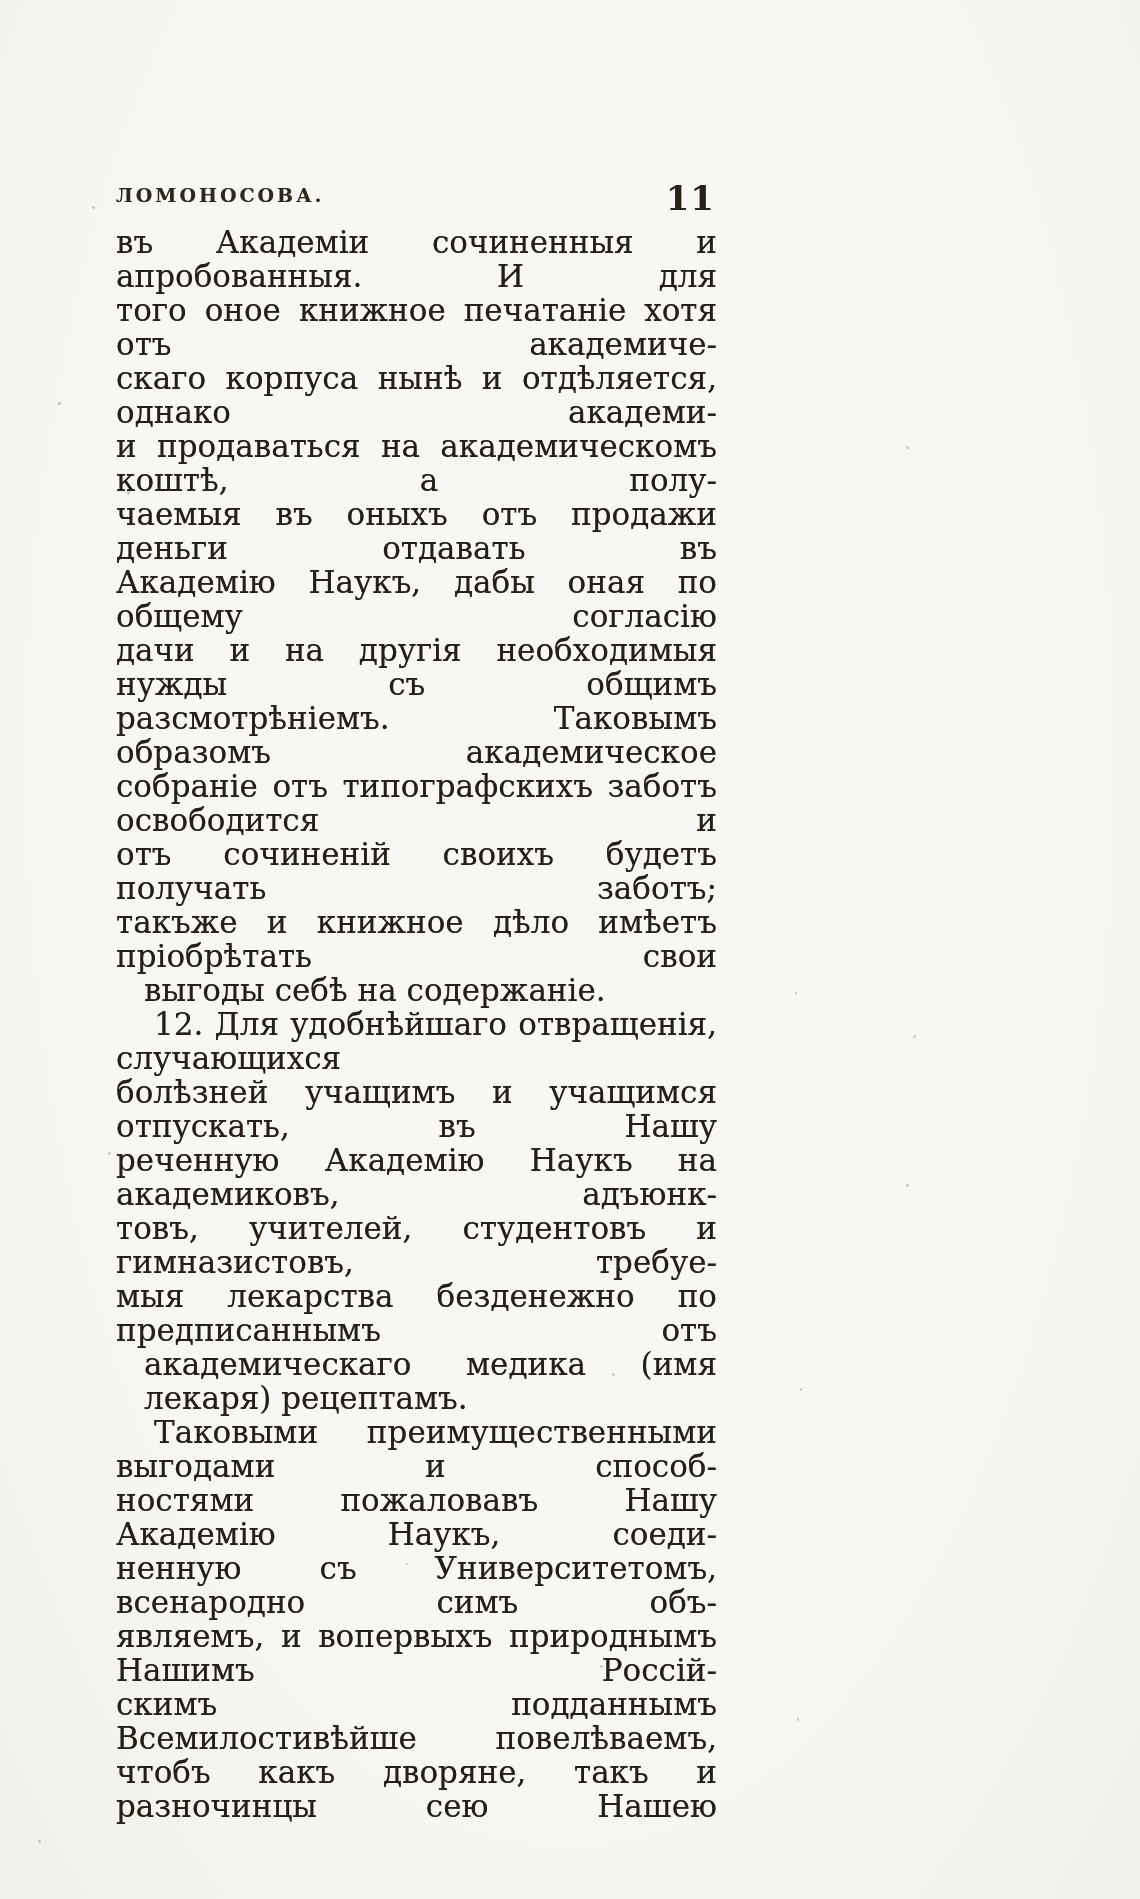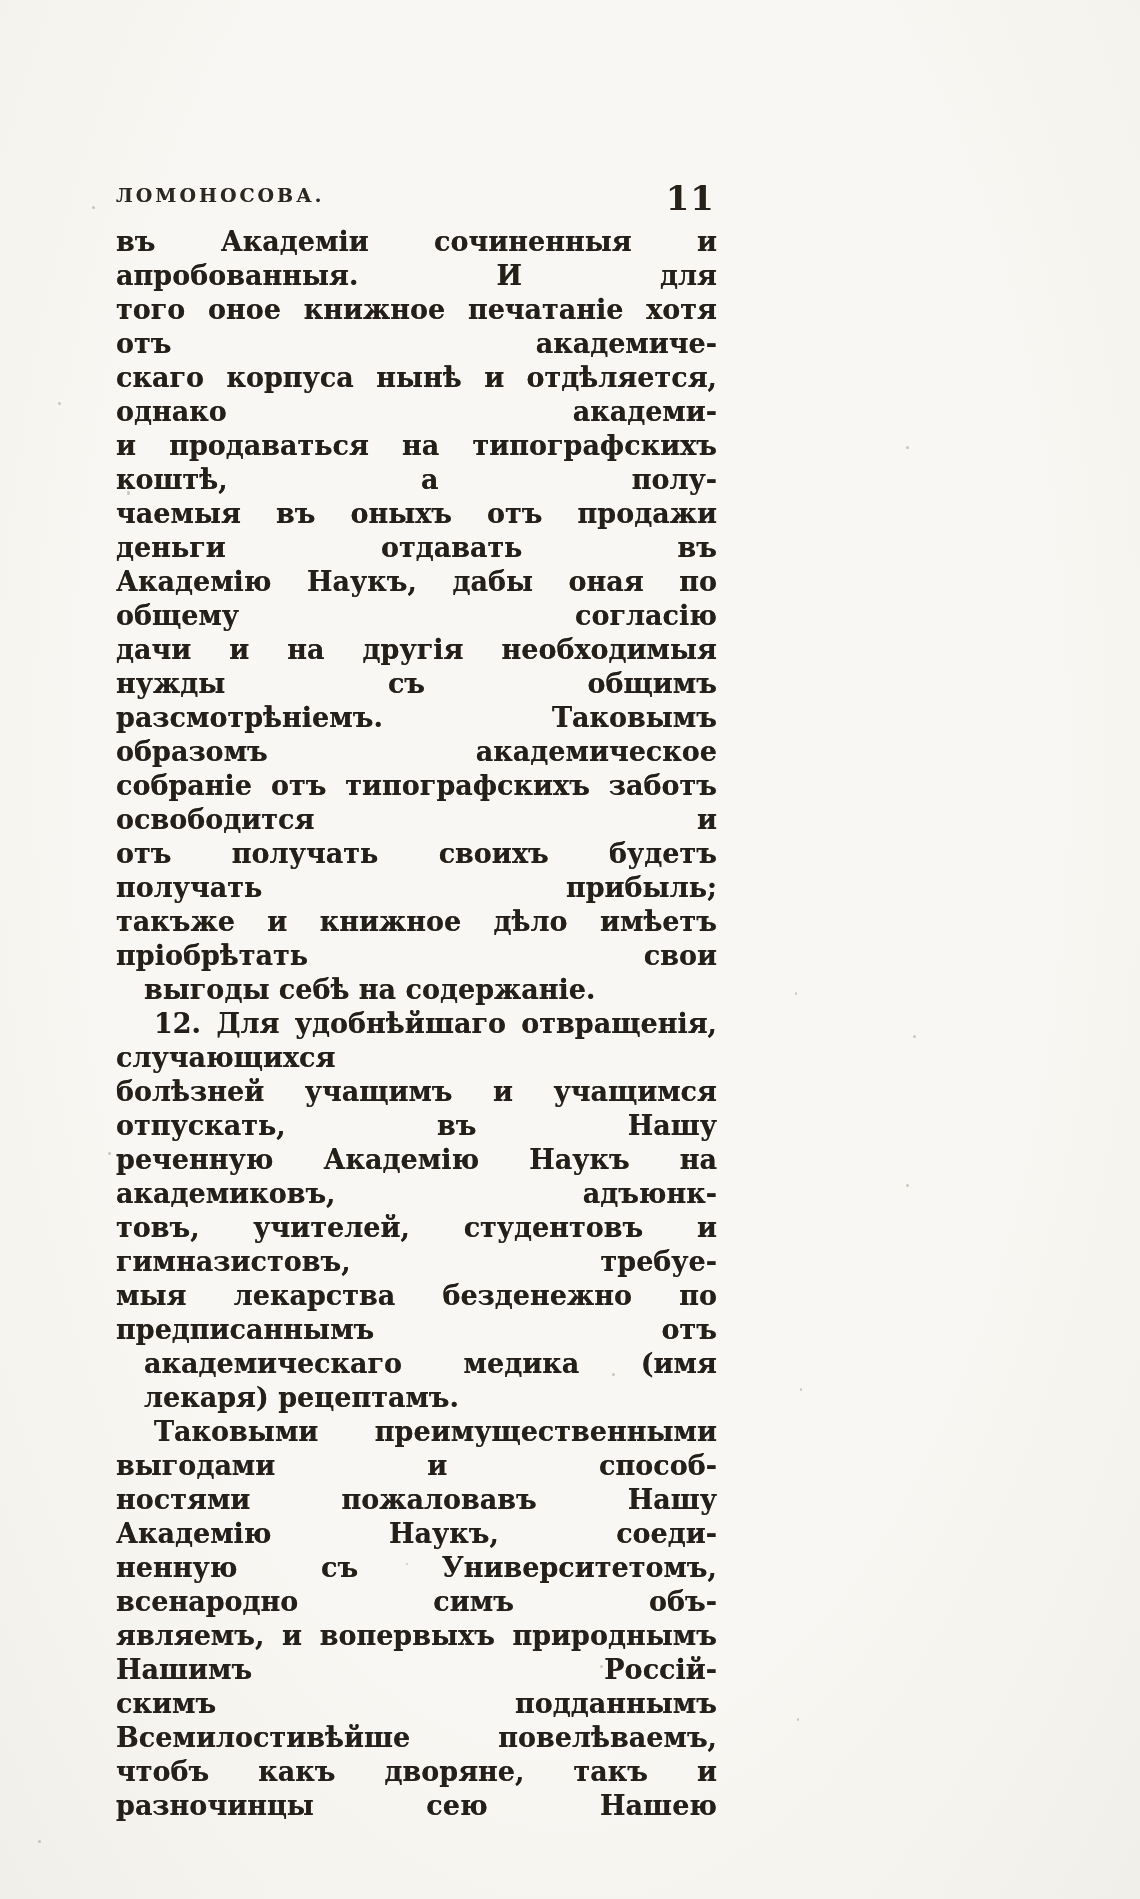--- a/index.html
+++ b/index.html
@@ -44,28 +44,27 @@
     top: -6px;
     font-size: 34px;
     font-weight: 700;
     color: #26221a;
     letter-spacing: 1px;
   }
   .text-block {
     margin-top: 11px;
   }
   .line {
-    font-size: 27px;
+    font-size: 31px;
     line-height: 34px;
     text-align: justify;
     text-align-last: justify;
     color: #242019;
     text-shadow: 0 0 0.55px rgba(36,32,25,0.6);
     white-space: normal;
-    font-weight: bold;
   }
   .line.indent {
     text-indent: 38px;
   }
   .line.flush-left {
     text-align-last: left;
     margin-left: 28px;
   }
   
   .speck {
@@ -115,27 +114,27 @@
       <div class="running-title">ЛОМОНОСОВА.</div>
       <div class="page-number">11</div>
     </div>
 
     <div class="text-block">
 
     <div class="paragraph">
           <div class="line">въ Академіи сочиненныя и апробованныя. И для</div>
           <div class="line">того оное книжное печатаніе хотя отъ академиче-</div>
           <div class="line">скаго корпуса нынѣ и отдѣляется, однако академи-</div>
-          <div class="line">и продаваться на типографскихъ коштѣ, а полу-</div>
+          <div class="line">и продаваться на академическомъ коштѣ, а полу-</div>
           <div class="line">чаемыя въ оныхъ отъ продажи деньги отдавать въ</div>
           <div class="line">Академію Наукъ, дабы оная по общему согласію</div>
           <div class="line">дачи и на другія необходимыя нужды съ общимъ</div>
           <div class="line">разсмотрѣніемъ. Таковымъ образомъ академическое</div>
           <div class="line">собраніе отъ типографскихъ заботъ освободится и</div>
-          <div class="line">отъ получать своихъ будетъ получать прибыль;</div>
+          <div class="line">отъ сочиненій своихъ будетъ получать заботъ;</div>
           <div class="line">такъже и книжное дѣло имѣетъ пріобрѣтать свои</div>
           <div class="line flush-left">выгоды себѣ на содержаніе.</div>
         </div>
         <div class="paragraph">
           <div class="line indent">12. Для удобнѣйшаго отвращенія, случающихся</div>
           <div class="line">болѣзней учащимъ и учащимся отпускать, въ Нашу</div>
           <div class="line">реченную Академію Наукъ на академиковъ, адъюнк-</div>
           <div class="line">товъ, учителей, студентовъ и гимназистовъ, требуе-</div>
           <div class="line">мыя лекарства безденежно по предписаннымъ отъ</div>
           <div class="line flush-left">академическаго медика (имя лекаря) рецептамъ.</div>

